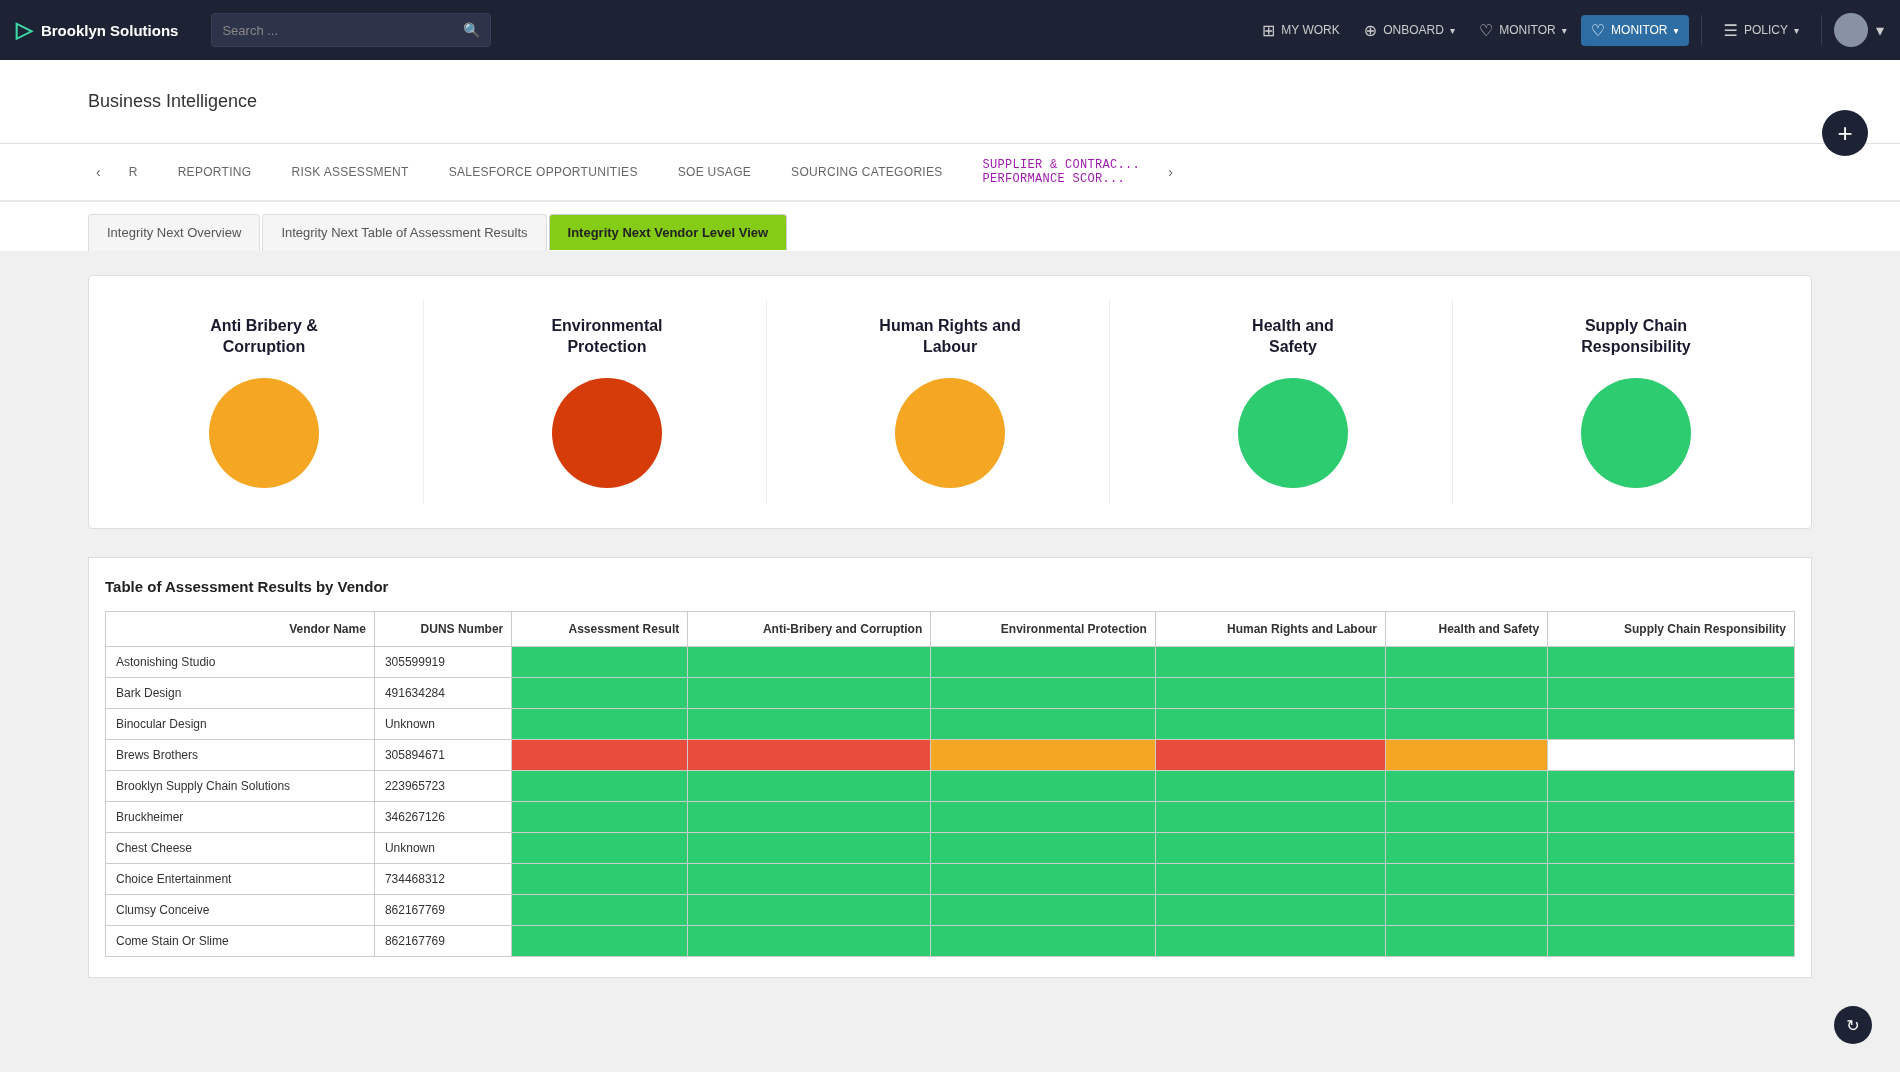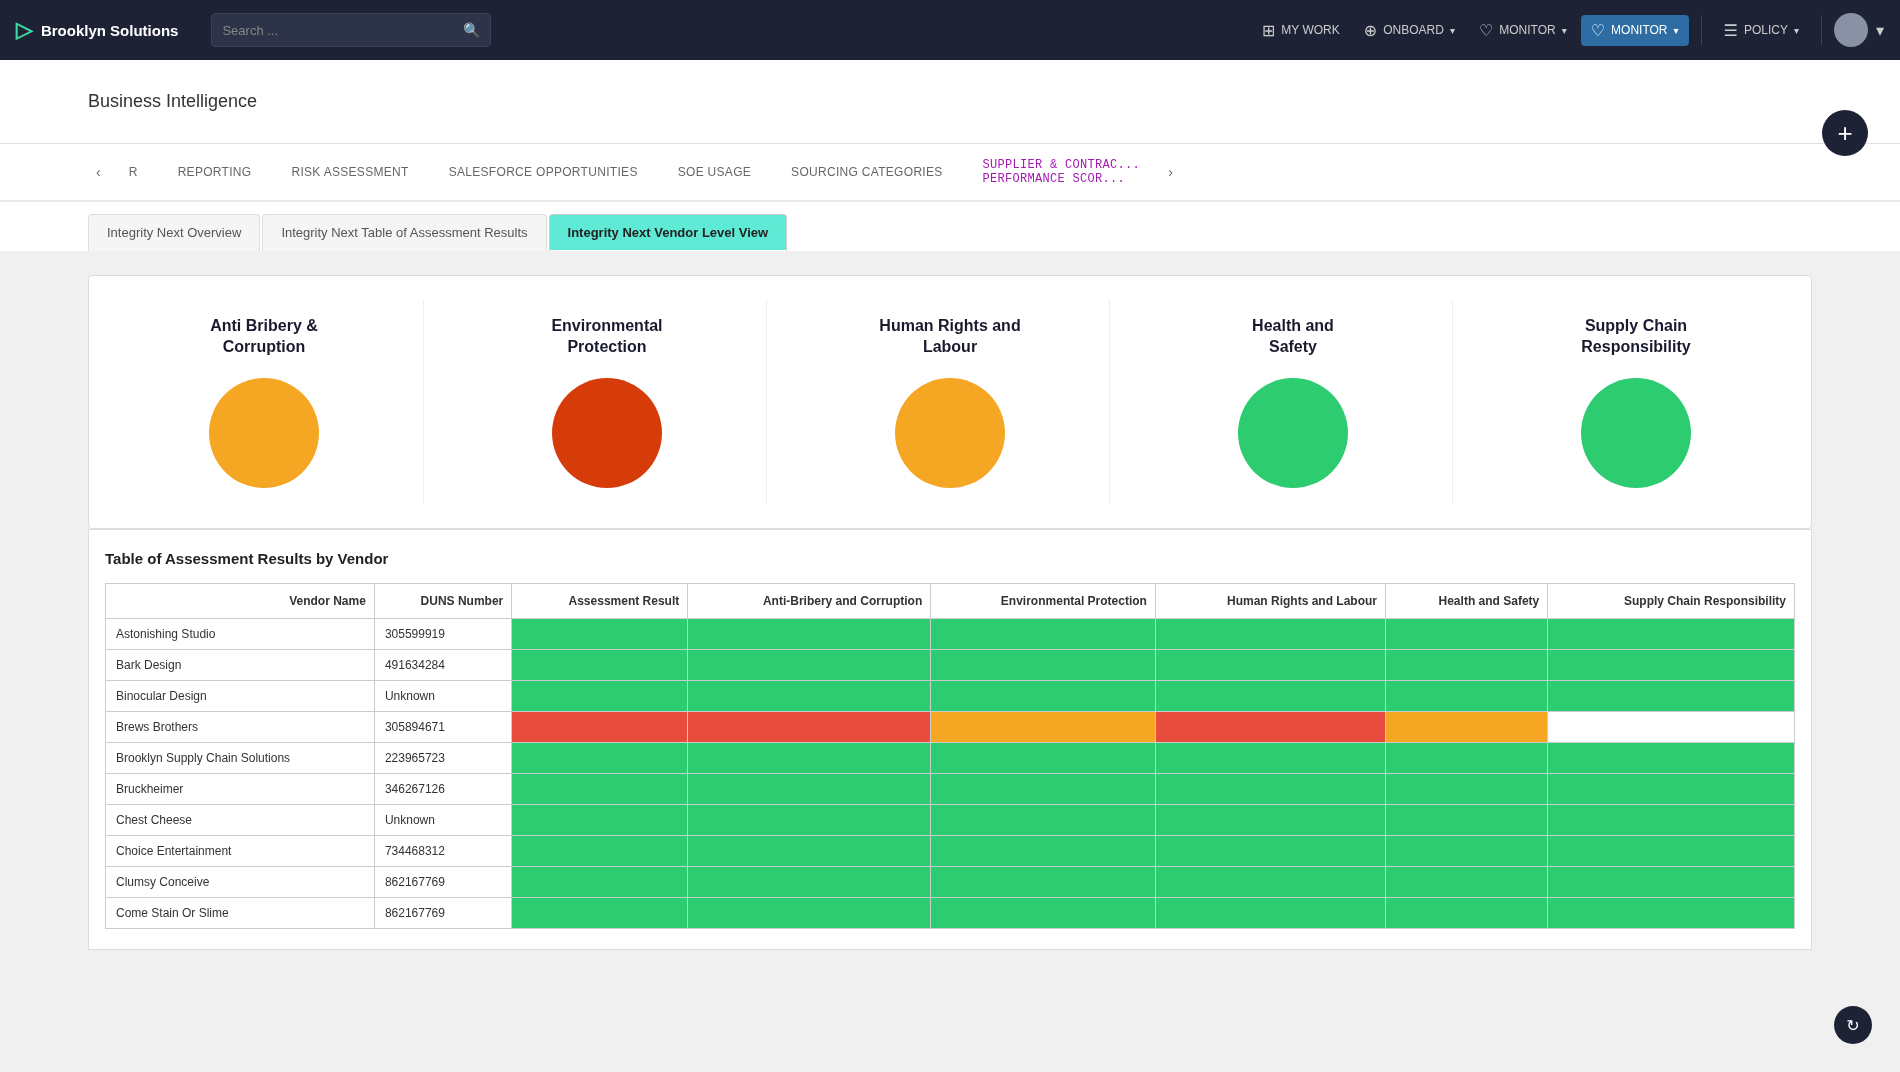--- a/index.html
+++ b/index.html
@@ -131,37 +131,38 @@
       font-size: 13px;
       color: #555;
       cursor: pointer;
       border: 1px solid #ddd;
       border-bottom: none;
       border-radius: 4px 4px 0 0;
       background: #f5f5f5;
       margin-right: 2px;
     }
     .subtab-item.active {
-      background: #5eead4;
+      background: #84cc16;
       color: #222;
       font-weight: 600;
       border-color: #ccc;
       border-bottom: 1px solid white;
     }
 
     
     .main-content {
       padding: 24px 88px;
       background: #f0f0f0;
     }
 
     
     .kpi-row {
       display: flex;
       gap: 24px;
+      margin-bottom: 28px;
       background: white;
       border: 1px solid #ddd;
       border-radius: 4px;
       padding: 24px 16px;
     }
     .kpi-card {
       flex: 1;
       display: flex;
       flex-direction: column;
       align-items: center;

